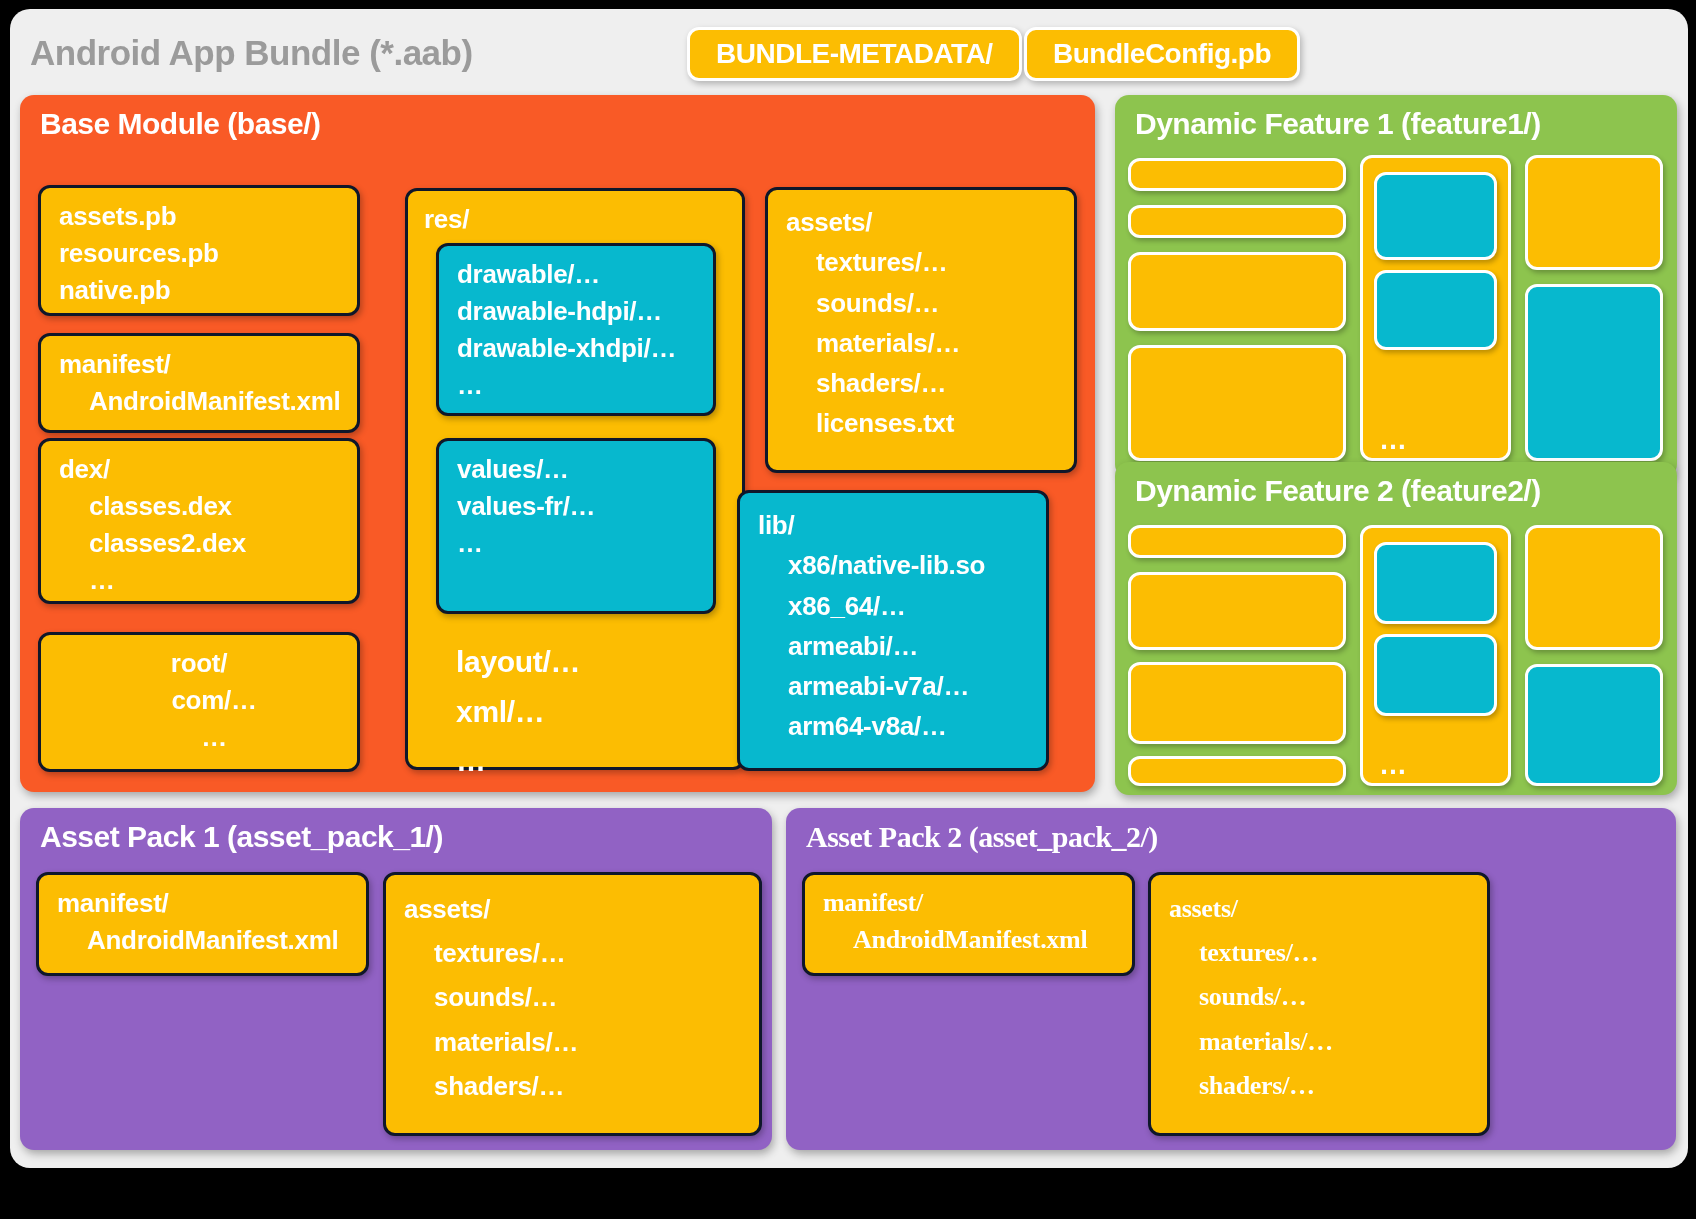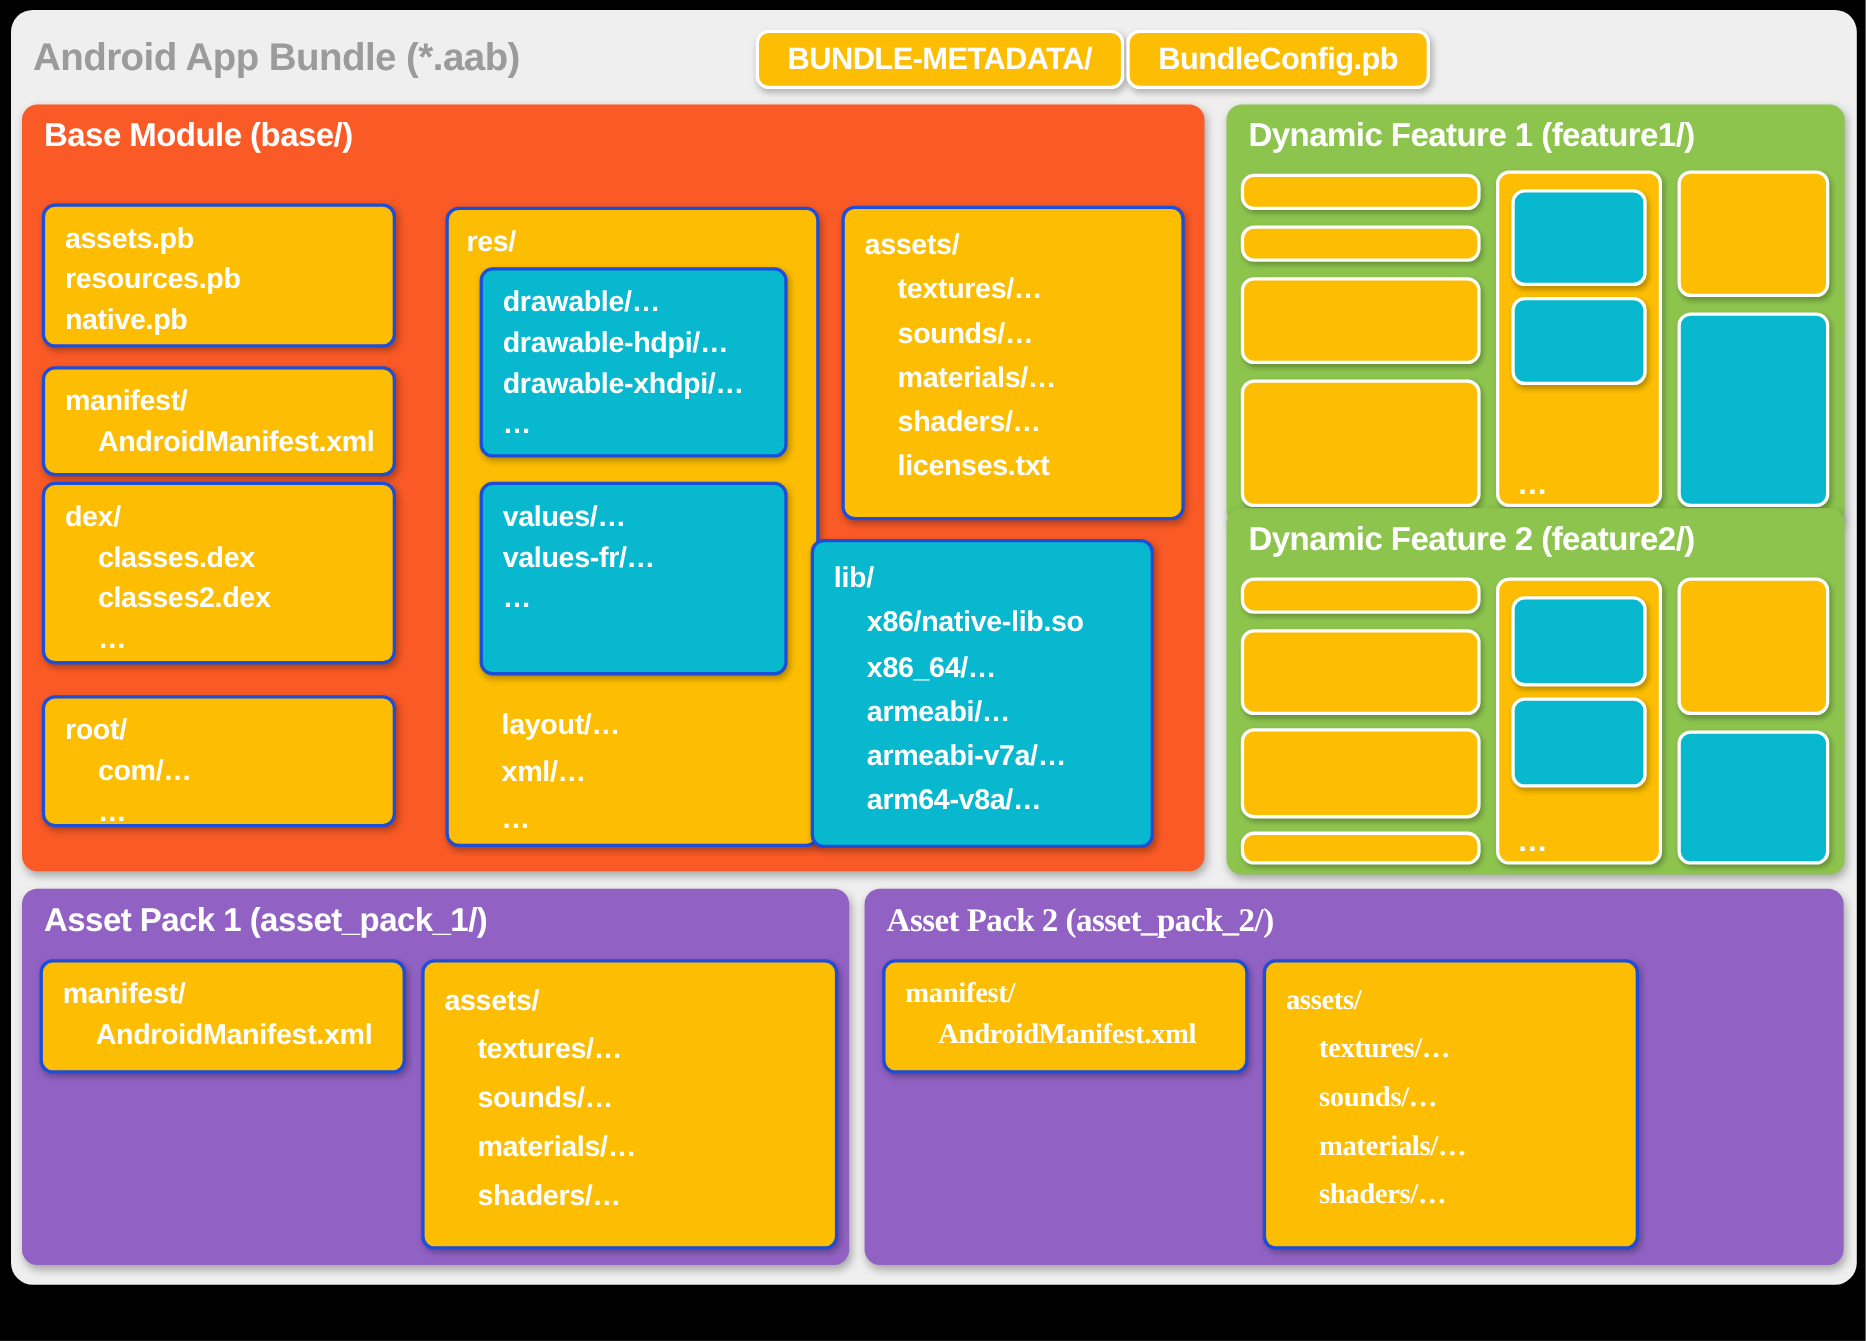--- a/index.html
+++ b/index.html
@@ -34,36 +34,36 @@
   .module-title{
     position:absolute;left:20px;top:12px;color:#fff;font-size:30px;
     letter-spacing:-0.5px;white-space:nowrap;
   }
   .base{left:10px;top:86px;width:1075px;height:697px;background:var(--orange);}
   .f1{left:1105px;top:86px;width:562px;height:383px;background:var(--green);}
   .f2{left:1105px;top:453px;width:562px;height:333px;background:var(--green);}
   .p1{left:10px;top:799px;width:752px;height:342px;background:var(--purple);}
   .p2{left:776px;top:799px;width:890px;height:342px;background:var(--purple);font-family:Liberation Serif, serif;}
   .box{
-    position:absolute;background:var(--yellow);border:3px solid #1d4ed8;border-radius:12px;
+    position:absolute;background:var(--yellow);border:3px solid #0f172a;border-radius:12px;
     box-shadow:2px 3px 6px rgba(0,0,0,.28);color:#fff;font-size:26px;line-height:1.42;
     padding:10px 18px;letter-spacing:-0.3px;
   }
   .cyan{background:var(--cyan);}
   .ln{white-space:nowrap;}
   .ind{padding-left:30px;}
   
   .protos-box{left:18px;top:90px;width:322px;height:131px;}
   .manifest-box{left:18px;top:238px;width:322px;height:100px;}
   .dex-box{left:18px;top:343px;width:322px;height:166px;}
-  .root-box{left:18px;top:537px;width:322px;height:120px;}
+  .root-box{left:18px;top:537px;width:322px;height:140px;text-align:center;}
   .res-box{left:385px;top:93px;width:340px;height:582px;padding:10px 16px;}
   .drawable-box{left:28px;top:52px;width:280px;height:173px;}
   .values-box{left:28px;top:247px;width:280px;height:176px;}
-  .res-tail{position:absolute;left:48px;top:446px;font-size:26px;line-height:1.65;}
+  .res-tail{position:absolute;left:48px;top:446px;font-size:30px;line-height:1.65;}
   .assets-box{left:745px;top:92px;width:312px;height:286px;padding:12px 18px;line-height:1.55;}
   .lib-box{left:717px;top:395px;width:312px;height:281px;padding:12px 18px;line-height:1.55;}
   
   .mini{
     position:absolute;border:3px solid #fff;border-radius:12px;
     box-shadow:2px 3px 5px rgba(0,0,0,.25);
   }
   .mini.yl{background:var(--yellow);}
   .mini.cy{background:var(--cyan);}
   .mini-ellipsis{

